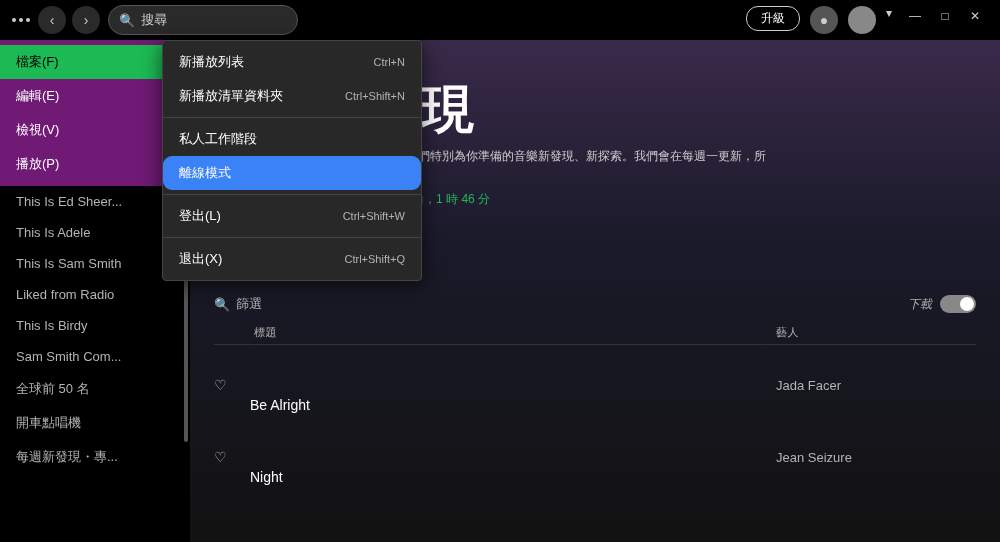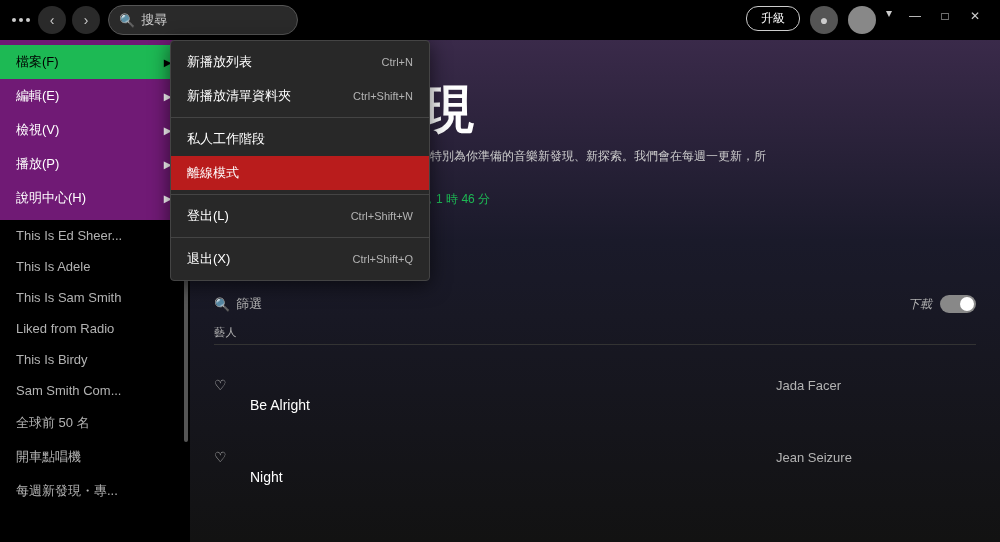--- a/index.html
+++ b/index.html
@@ -330,21 +330,21 @@
       width: 200px;
       font-size: 13px;
       color: #b3b3b3;
       margin-left: 20px;
     }
 
     
     .menu-popup {
       position: absolute;
       top: 40px;
-      left: 8px;
+      left: 0;
       z-index: 300;
       display: flex;
     }
     .menu-main {
       background: #282828;
       border: 1px solid #444;
       border-radius: 4px;
       min-width: 160px;
       padding: 4px 0;
       box-shadow: 0 4px 20px rgba(0,0,0,0.6);
@@ -376,21 +376,22 @@
       display: flex;
       align-items: center;
       justify-content: space-between;
       padding: 8px 16px;
       font-size: 13px;
       color: #fff;
       cursor: pointer;
       white-space: nowrap;
     }
     .submenu-item.highlighted {
-      background: #b91c1c;
+      background: #3b82f6;
+      border-radius: 9px;
     }
     .submenu-item-shortcut {
       font-size: 11px;
       color: #b3b3b3;
       margin-left: 24px;
     }
     .submenu-divider {
       height: 1px;
       background: #444;
       margin: 4px 0;
@@ -440,24 +441,20 @@
       <div class="menu-item">
         <span>編輯(E)</span>
         <span>►</span>
       </div>
       <div class="menu-item">
         <span>檢視(V)</span>
         <span>►</span>
       </div>
       <div class="menu-item">
         <span>播放(P)</span>
-        <span>►</span>
-      </div>
-      <div class="menu-item">
-        <span>說明中心(H)</span>
         <span>►</span>
       </div>
     </div>
 
     <div class="sidebar-item">This Is Ed Sheer...</div>
     <div class="sidebar-item">This Is Adele</div>
     <div class="sidebar-item">This Is Sam Smith</div>
     <div class="sidebar-item">Liked from Radio</div>
     <div class="sidebar-item">This Is Birdy</div>
     <div class="sidebar-item">Sam Smith Com...</div>
@@ -492,20 +489,21 @@
       <div class="download-toggle">
         <span>下載</span>
         <div class="toggle-track">
           <div class="toggle-thumb"></div>
         </div>
       </div>
     </div>
 
     <div class="track-table">
       <div class="track-table-header">
+        <div class="col-title">標題</div>
         <div class="col-artist">藝人</div>
       </div>
       <div class="track-row">
         <span class="track-heart">♡</span>
         <span class="track-name">Be Alright</span>
         <span class="track-artist">Jada Facer</span>
       </div>
       <div class="track-row">
         <span class="track-heart">♡</span>
         <span class="track-name">Night</span>

